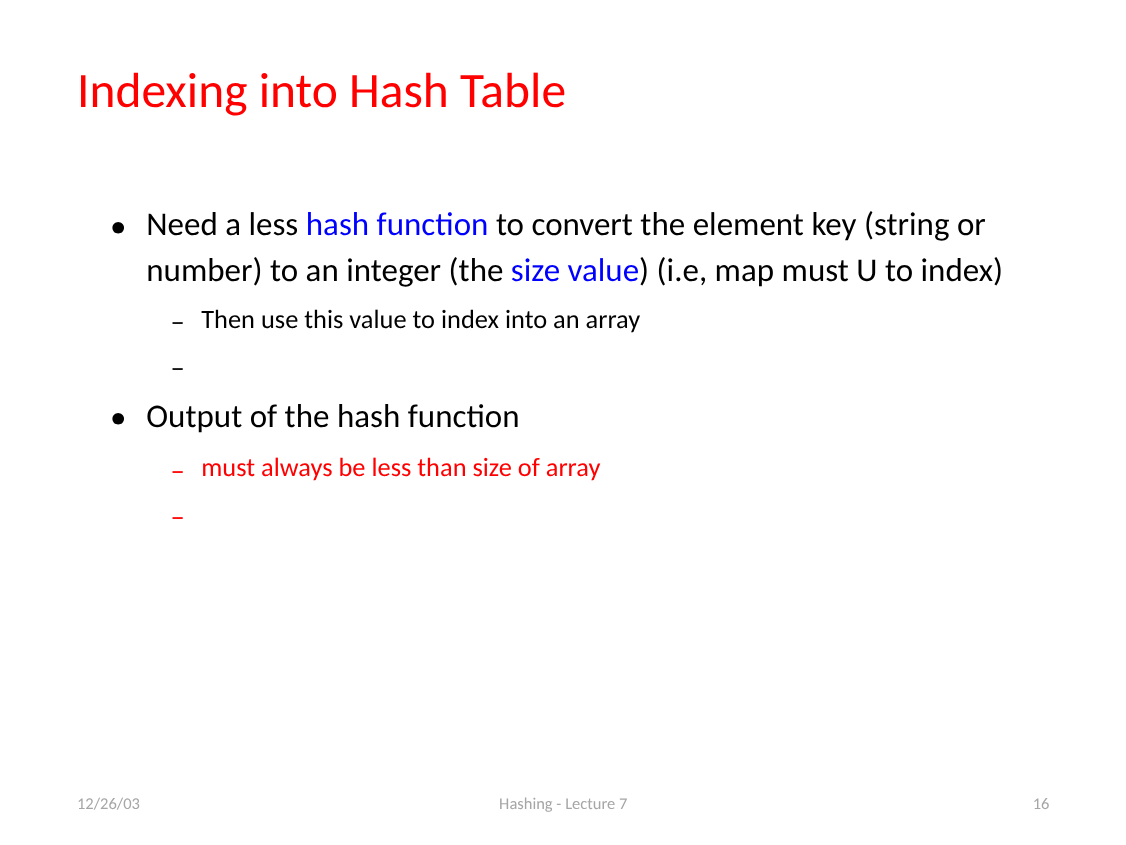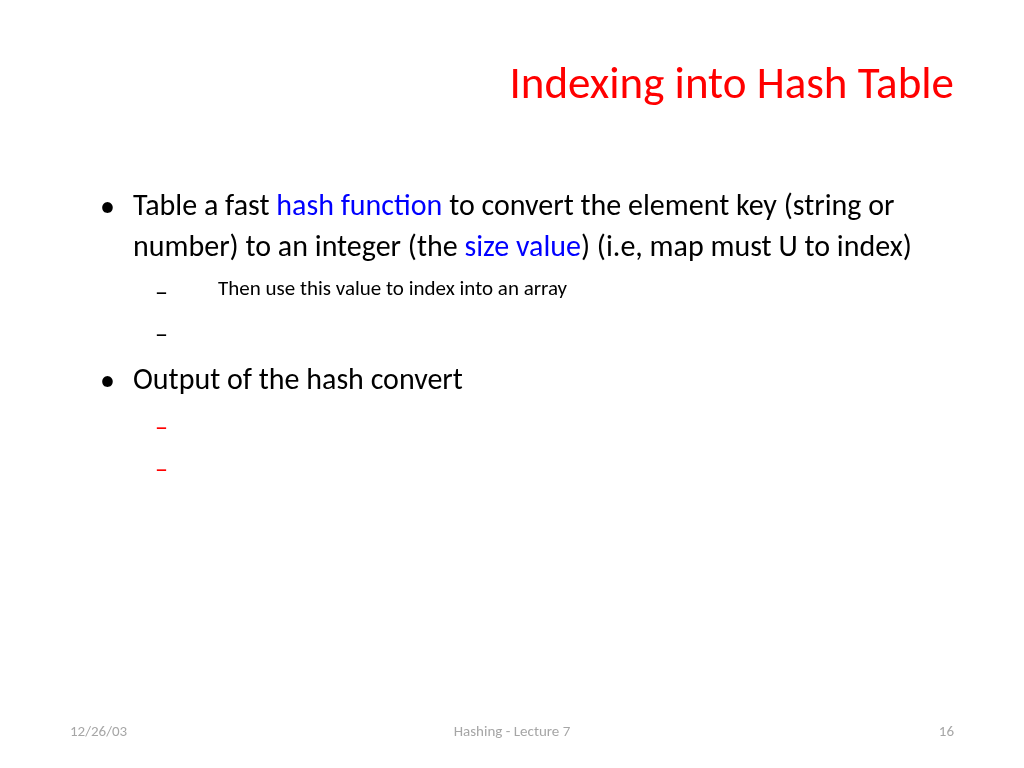--- a/index.html
+++ b/index.html
@@ -15,21 +15,21 @@
       width: 100%;
       height: 100%;
       padding: 55px 70px 50px 70px;
       display: flex;
       flex-direction: column;
     }
     .title {
       color: #ff0000;
       font-size: 45px;
       font-weight: 400;
-      text-align: right;
+      text-align: left;
       margin-bottom: 75px;
     }
     .content {
       flex: 1;
     }
     .bullet-l1 {
       display: flex;
       align-items: flex-start;
       margin-left: 30px;
       margin-bottom: 8px;
@@ -50,23 +50,22 @@
       align-items: flex-start;
       margin-left: 85px;
       margin-bottom: 6px;
     }
     .bullet-l2 .marker {
       font-size: 26px;
       margin-right: 15px;
       line-height: 1.4;
     }
     .bullet-l2 .text {
-      font-size: 21px;
+      font-size: 24px;
       line-height: 1.4;
-      margin-left: 35px;
     }
     .blue-italic {
       color: #0000ff;
     }
     .red-text { color: #ff0000; }
     .black-text { color: #000; }
     .footer {
       position: absolute;
       bottom: 28px;
       left: 0;
@@ -89,40 +88,41 @@
 <body>
 
 <div class="slide">
   <h1 class="title">Indexing into Hash Table</h1>
 
   <div class="content">
 
     <div class="bullet-l1">
       <span class="marker">•</span>
       <span class="text">
-        <span>Table a fast </span><span class="blue-italic">hash function</span><span> to convert the element key (string or number) to an integer (the </span><span class="blue-italic">size value</span><span>)  (i.e, map must U to index)</span>
+        <span>Need a less </span><span class="blue-italic">hash function</span><span> to convert the element key (string or number) to an integer (the </span><span class="blue-italic">size value</span><span>)  (i.e, map must U to index)</span>
       </span>
     </div>
 
     <div class="bullet-l2">
       <span class="marker black-text">–</span>
       <span class="text black-text">Then use this value to index into an array</span>
     </div>
 
     <div class="bullet-l2">
       <span class="marker black-text">–</span>
     </div>
 
     <div class="bullet-l1" style="margin-top: 6px;">
       <span class="marker">•</span>
-      <span class="text">Output of the hash convert</span>
+      <span class="text">Output of the hash function</span>
     </div>
 
     <div class="bullet-l2">
       <span class="marker red-text">–</span>
+      <span class="text red-text">must always be less than size of array</span>
     </div>
 
     <div class="bullet-l2">
       <span class="marker red-text">–</span>
     </div>
 
   </div>
 
   <div class="footer">
     <span>12/26/03</span>

